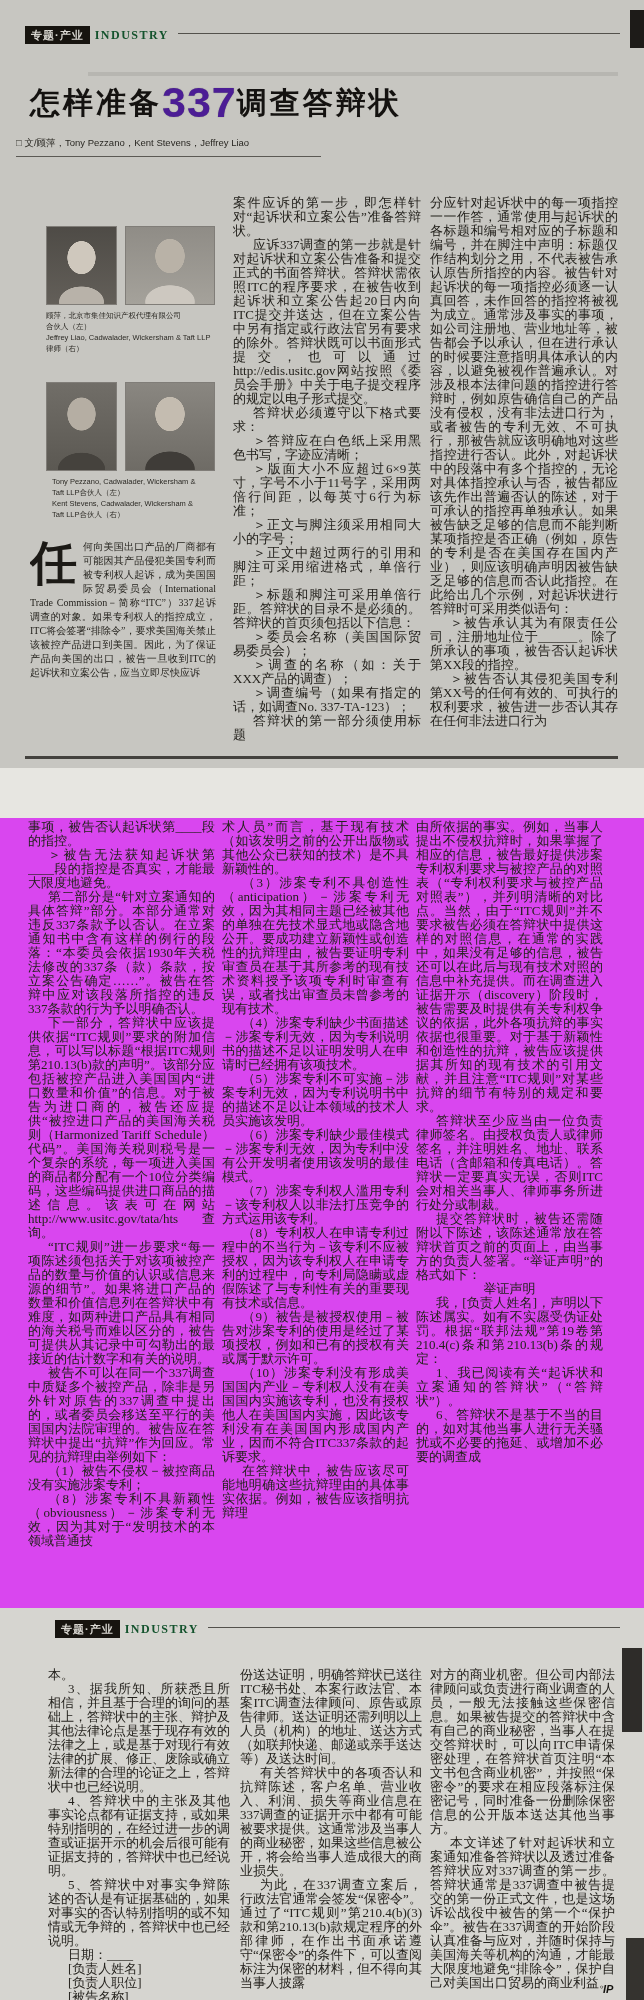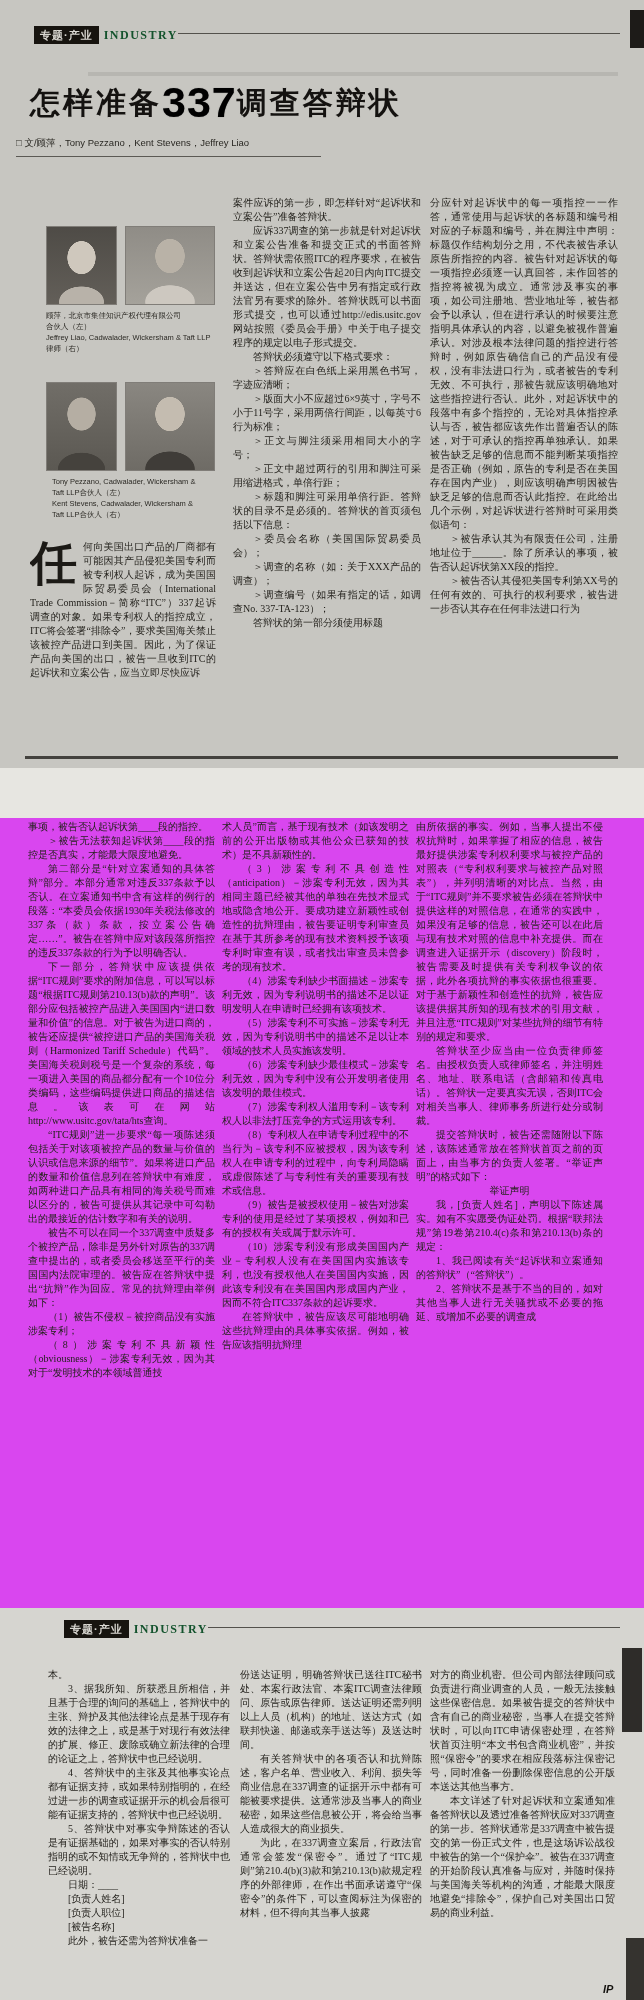--- a/index.html
+++ b/index.html
@@ -6,30 +6,30 @@
   .canvas{position:relative;width:644px;height:2000px;background:#e7e6e1;overflow:hidden;
           font-family:"Liberation Serif","DejaVu Serif",serif;color:#26241f;}
   .seg{position:absolute;left:0;width:644px;}
   .seg1{top:0;height:768px;background:#c7c6c1;}
   .seg2{top:818px;height:940px;background:#d946ef;}
   .seg3{top:1608px;height:392px;background:#d6d5d0;}
 
   
   .hdr{position:absolute;display:flex;align-items:center;}
   .hdr .tag{background:#17140f;color:#d9d7d1;font-family:"Liberation Sans",sans-serif;
-            font-weight:bold;font-size:11px;line-height:16px;padding:1px 6px;letter-spacing:1px;margin-left:9px;}
+            font-weight:bold;font-size:11px;line-height:16px;padding:1px 6px;letter-spacing:1px;}
   .hdr .word{font-weight:bold;font-size:12px;letter-spacing:1.5px;margin-left:5px;color:#14532d;}
   .rule{position:absolute;background:#53514c;height:1px;}
   .titlerule{position:absolute;background:#b7b6b1;height:4px;}
 
   
   .title{position:absolute;left:30px;top:78px;font-family:"Liberation Sans","DejaVu Sans",sans-serif;
          font-weight:bold;white-space:nowrap;}
   .title .zh{font-size:30px;letter-spacing:3px;color:#141210;}
-  .title .num{font-size:43px;color:#000000;letter-spacing:1px;vertical-align:-4px;text-shadow:0 0 1px #777;}
+  .title .num{font-size:43px;color:#4c1d95;letter-spacing:1px;vertical-align:-4px;text-shadow:0 0 1px #777;}
 
   .byline{position:absolute;left:16px;top:137px;width:305px;font-family:"Liberation Sans",sans-serif;
           font-size:9.5px;color:#2a2823;border-bottom:1px solid #5b5954;padding-bottom:6px;}
 
   
   .photo{position:absolute;box-shadow:inset 0 0 0 1px #807d78;}
   .ph1{background:radial-gradient(ellipse 24px 28px at 50% 40%,#cfc8bd 58%,rgba(0,0,0,0) 60%),
        radial-gradient(ellipse 38px 26px at 50% 96%,#b8b2a9 58%,rgba(0,0,0,0) 60%),
        linear-gradient(#4e4b46,#635f59);}
   .ph2{background:radial-gradient(ellipse 25px 29px at 50% 38%,#b9b2a7 58%,rgba(0,0,0,0) 60%),
@@ -39,21 +39,21 @@
        radial-gradient(ellipse 40px 28px at 50% 98%,#45423d 58%,rgba(0,0,0,0) 60%),
        linear-gradient(#716e68,#5b5852);}
   .ph4{background:radial-gradient(ellipse 25px 29px at 50% 36%,#c4bcb0 58%,rgba(0,0,0,0) 60%),
        radial-gradient(ellipse 42px 30px at 50% 98%,#3f3c38 58%,rgba(0,0,0,0) 60%),
        linear-gradient(#8a8781,#6e6b65);}
   .caption{position:absolute;font-family:"Liberation Sans",sans-serif;font-size:7.5px;
            line-height:11px;color:#2c2a25;}
   .caption p{margin:0;}
 
   
-  .col{position:absolute;text-align:justify;font-size:10px;line-height:14px;overflow:hidden;
+  .col{position:absolute;text-align:justify;font-size:13px;line-height:14px;overflow:hidden;
        color:#24221d;}
   .col p{margin:0;text-indent:20px;}
   .col.cont p:first-child{text-indent:0;}
   .col p.center{text-align:center;text-indent:0;}
 
   .lead{position:absolute;text-align:justify;font-size:10px;line-height:14px;overflow:hidden;}
   .drop{float:left;font-size:47px;line-height:40px;font-weight:bold;margin:3px 6px 0 0;color:#1c1a16;}
 
   .divider{position:absolute;background:#44423e;height:3px;}
   .edge{position:absolute;background:#1d1b18;}
@@ -149,21 +149,21 @@
         <p>（10）涉案专利没有形成美国国内产业－专利权人没有在美国国内实施该专利，也没有授权他人在美国国内实施，因此该专利没有在美国国内形成国内产业，因而不符合ITC337条款的起诉要求。</p>
         <p>在答辩状中，被告应该尽可能地明确这些抗辩理由的具体事实依据。例如，被告应该指明抗辩理</p>
       </div>
     <div class="col cont" style="left:416px;top:2px;width:187px;height:766px;">
         <p>由所依据的事实。例如，当事人提出不侵权抗辩时，如果掌握了相应的信息，被告最好提供涉案专利权利要求与被控产品的对照表（“专利权利要求与被控产品对照表”），并列明清晰的对比点。当然，由于“ITC规则”并不要求被告必须在答辩状中提供这样的对照信息，在通常的实践中，如果没有足够的信息，被告还可以在此后与现有技术对照的信息中补充提供。而在调查进入证据开示（discovery）阶段时，被告需要及时提供有关专利权争议的依据，此外各项抗辩的事实依据也很重要。对于基于新颖性和创造性的抗辩，被告应该提供据其所知的现有技术的引用文献，并且注意“ITC规则”对某些抗辩的细节有特别的规定和要求。</p>
         <p>答辩状至少应当由一位负责律师签名。由授权负责人或律师签名，并注明姓名、地址、联系电话（含邮箱和传真电话）。答辩状一定要真实无误，否则ITC会对相关当事人、律师事务所进行处分或制裁。</p>
         <p>提交答辩状时，被告还需随附以下陈述，该陈述通常放在答辩状首页之前的页面上，由当事方的负责人签署。“举证声明”的格式如下：</p>
         <p class="center">举证声明</p>
         <p>我，[负责人姓名]，声明以下陈述属实。如有不实愿受伪证处罚。根据“联邦法规”第19卷第210.4(c)条和第210.13(b)条的规定：</p>
         <p>1、我已阅读有关“起诉状和立案通知的答辩状”（“答辩状”）。</p>
-        <p>2、答辩状不是基于不当的目的，如对其他当事人进行无关骚扰或不必要的拖延、或增加不必要的调查成</p>
+        <p>6、答辩状不是基于不当的目的，如对其他当事人进行无关骚扰或不必要的拖延、或增加不必要的调查成</p>
       </div>
   </div>
 
   <div class="seg seg3">
     <div class="hdr" style="left:55px;top:12px;">
       <span class="tag">专题·产业</span>
       <span class="word">INDUSTRY</span>
     </div>
     <div class="rule" style="left:208px;top:19px;width:412px;"></div>
 

